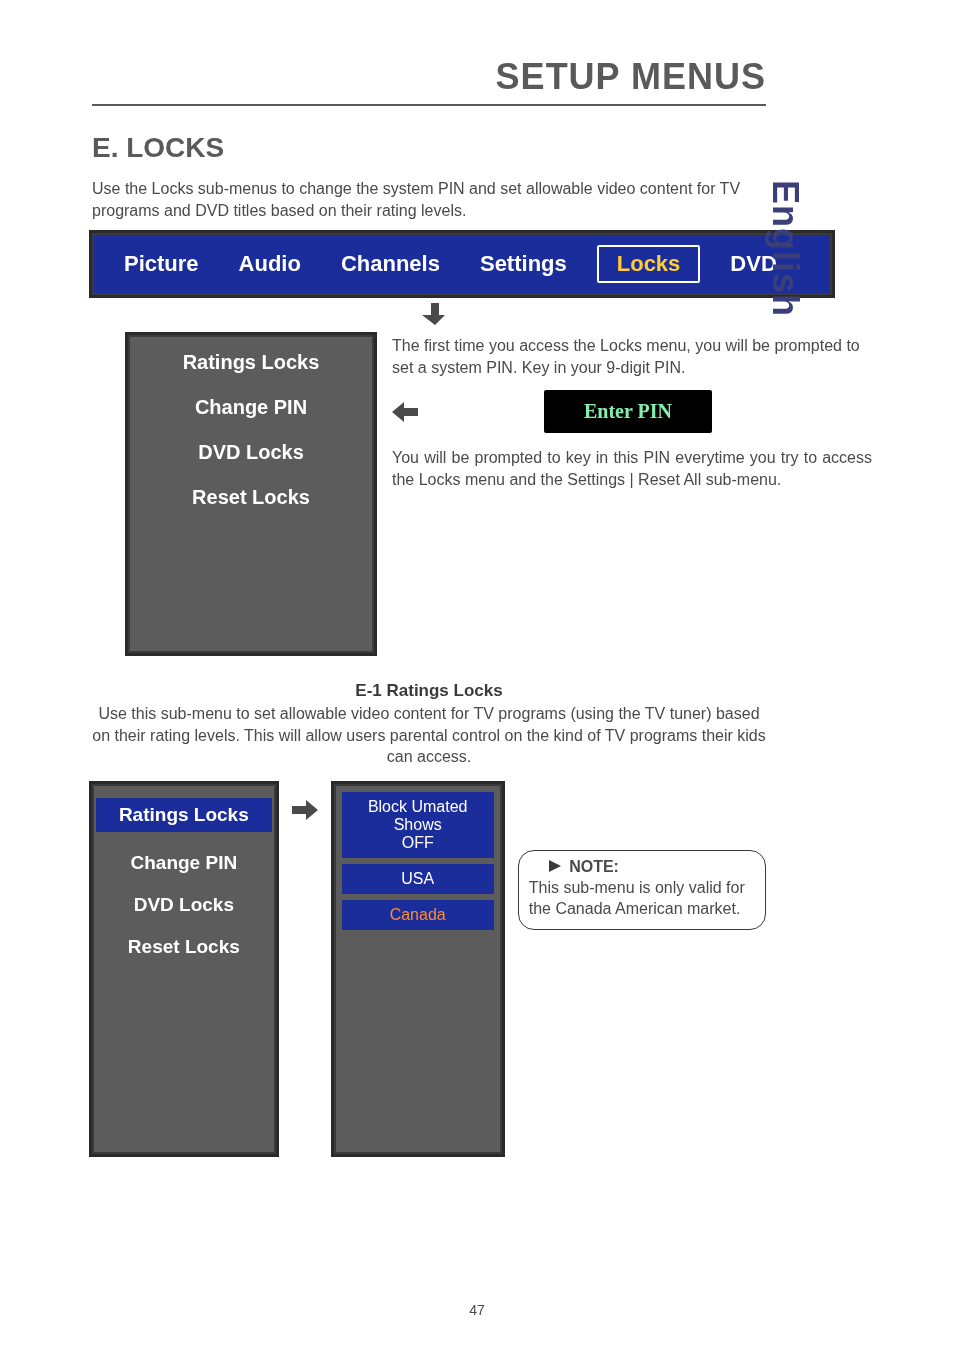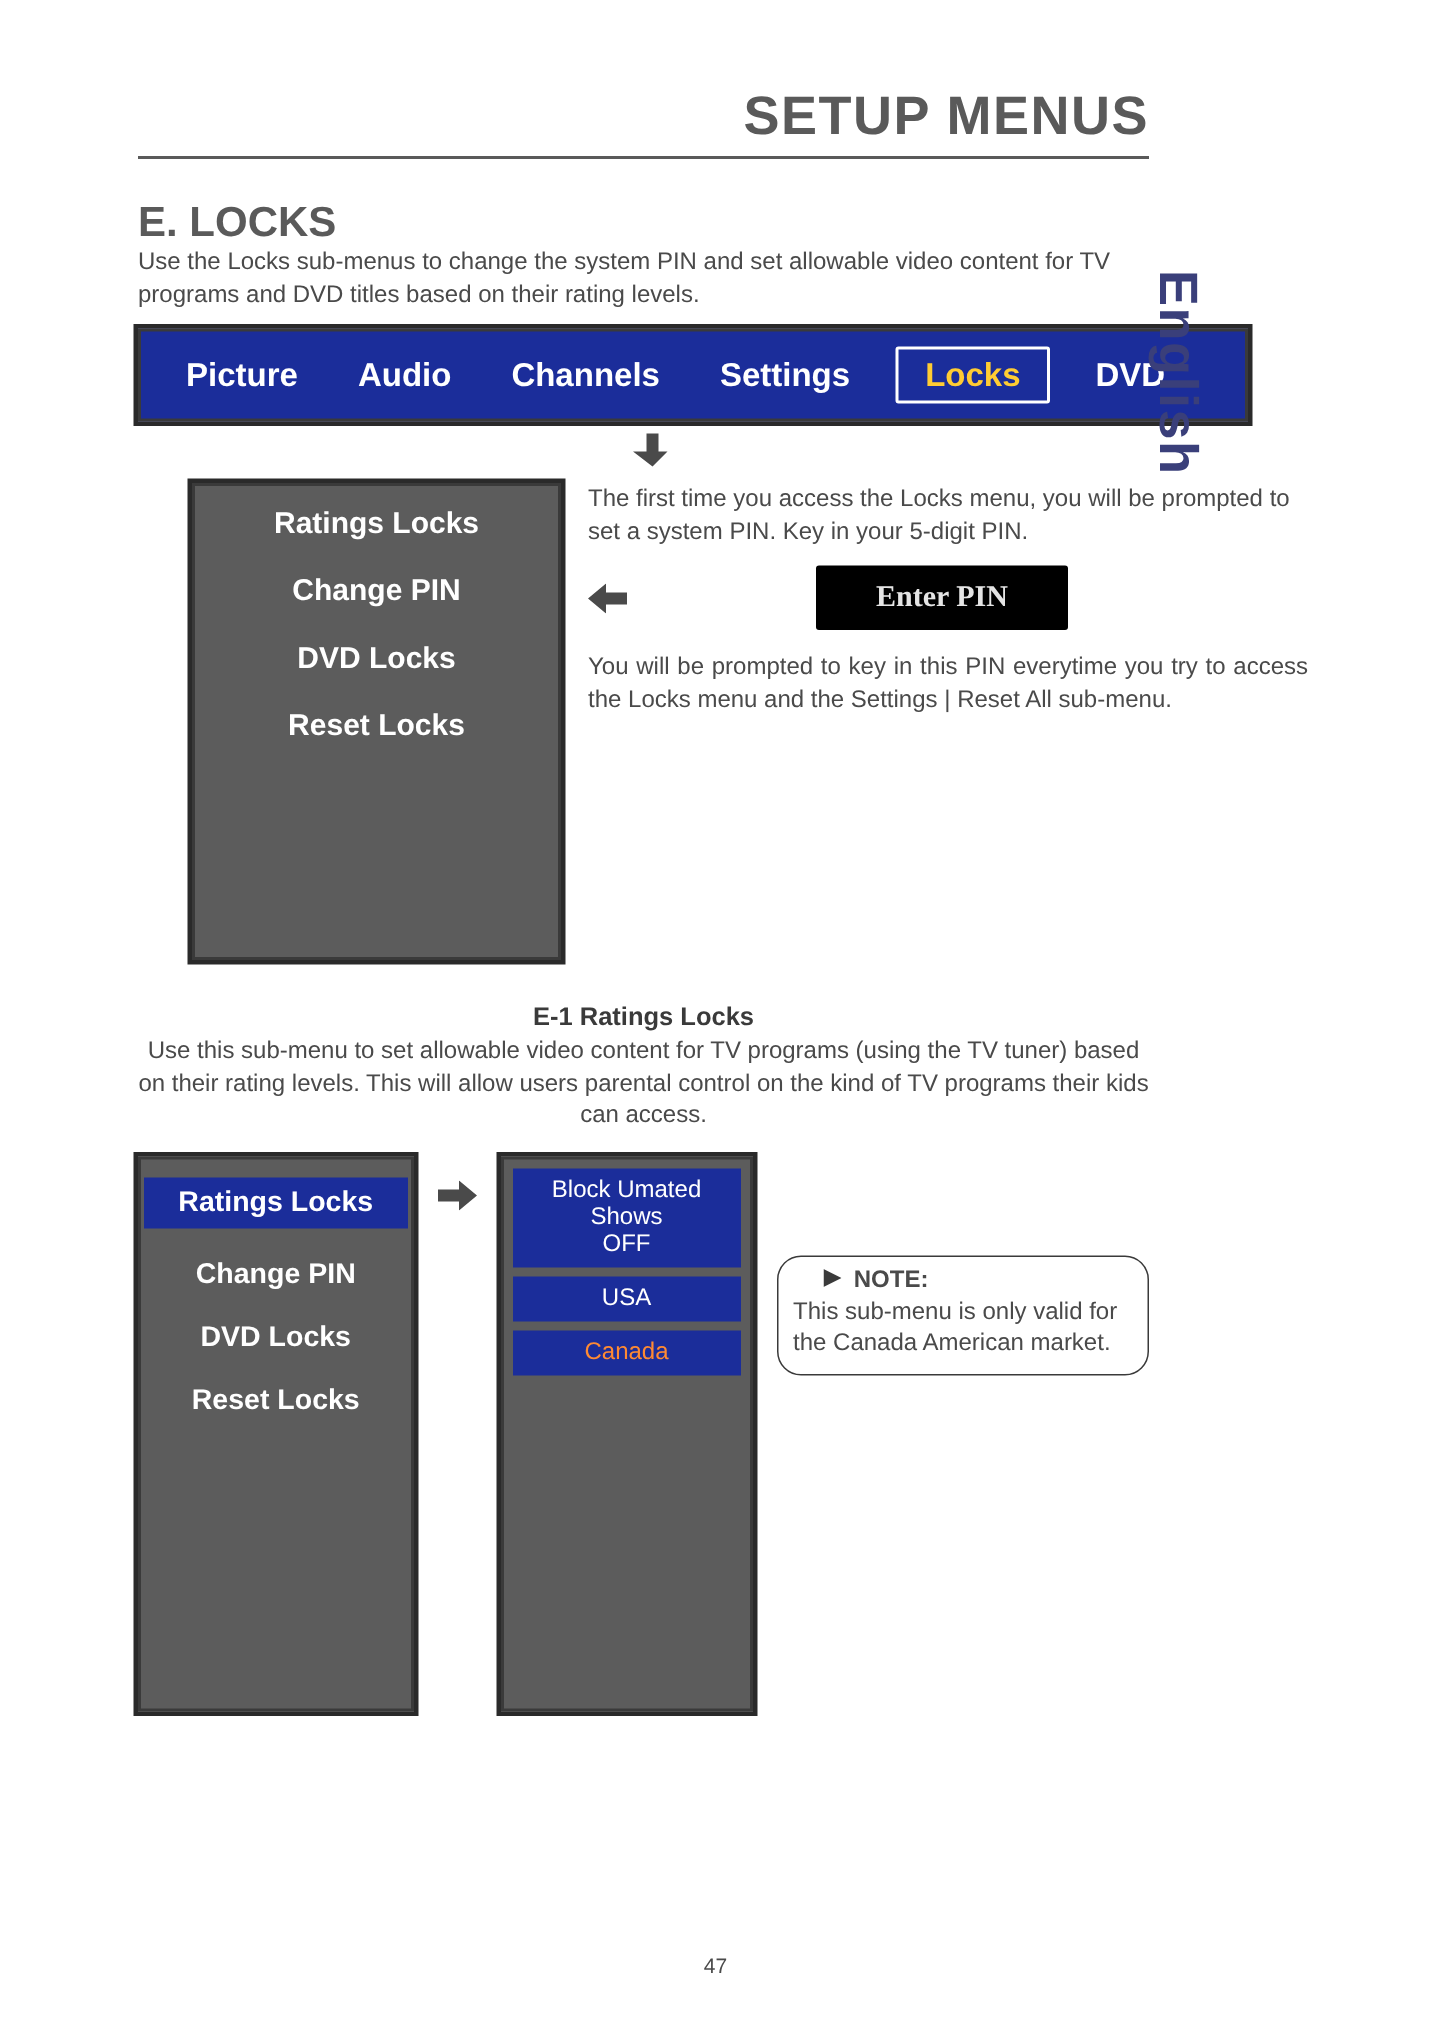--- a/index.html
+++ b/index.html
@@ -1,35 +1,35 @@
 <!DOCTYPE html>
 <html><head>
 <meta charset="utf-8">
 <style>
   * { box-sizing: border-box; margin: 0; padding: 0; }
   html, body { width: 954px; height: 1354px; background: #fff; font-family: Arial, Helvetica, sans-serif; color: #4a4a4a; }
   .page { position: relative; width: 840px; height: 1354px; padding: 56px 74px 23px 92px; }
   .section-title { text-align: right; font-size: 36px; font-weight: bold; letter-spacing: 1px; color: #5a5a5a; }
   .rule { border: none; border-top: 2px solid #5a5a5a; margin-top: 6px; }
   .h-locks { margin-top: 26px; font-size: 28px; font-weight: bold; color: #5a5a5a; }
-  .intro { font-size: 16px; line-height: 1.35; }
+  .intro { margin-top: 14px; font-size: 16px; line-height: 1.35; }
   .lang-tab { position: absolute; top: 180px; right: 34px; font-size: 36px; font-weight: bold; color: #3a3f7a; writing-mode: vertical-rl; text-orientation: mixed; letter-spacing: 1px; }
   .tabbar { margin-top: 12px; width: 740px; background: #1b2d9a; border: 2px solid #3a3a3a; outline: 3px solid #2a2a2a; padding: 10px 20px; display: flex; gap: 20px; align-items: center; }
   .tab { color: #fff; font-size: 22px; font-weight: bold; padding: 2px 10px; }
   .tab.selected { color: #ffcc33; border: 2px solid #fff; border-radius: 2px; padding: 4px 18px; }
   .down-arrow { width: 740px; text-align: center; margin-top: 6px; }
   .down-arrow svg { display: inline-block; }
   .row2 { display: flex; margin-top: 4px; width: 780px; gap: 18px; }
   .submenu { width: 246px; height: 318px; background: #5c5c5c; border: 2px solid #3a3a3a; outline: 3px solid #2a2a2a; padding: 14px 0; margin-left: 36px; display: flex; flex-direction: column; gap: 22px; align-items: center; }
   .sm-item { color: #fff; font-size: 20px; font-weight: bold; }
   .right-col { flex: 1; font-size: 16px; line-height: 1.35; }
   .para1 { margin-bottom: 12px; }
   .pinrow { display: flex; align-items: center; gap: 16px; margin: 8px 0 14px 0; }
   .left-arrow svg { display: block; }
-  .enterpin { background: #000; color: #e5e5e5; font-family: "Times New Roman", serif; font-weight: bold; font-size: 20px; padding: 8px 40px; border-radius: 2px; margin-left: 110px; }
+  .enterpin { background: #000; color: #86efac; font-family: "Times New Roman", serif; font-weight: bold; font-size: 20px; padding: 8px 40px; border-radius: 2px; margin-left: 110px; }
   .para2 { text-align: justify; }
   .e1 { margin-top: 28px; text-align: center; }
   .e1-title { font-size: 17px; font-weight: bold; color: #3a3a3a; }
   .e1-desc { font-size: 16px; line-height: 1.35; margin-top: 2px; }
   .row3 { display: flex; margin-top: 16px; gap: 16px; align-items: flex-start; }
   .submenu2 { width: 212px; height: 370px; background: #5c5c5c; border: 2px solid #3a3a3a; outline: 3px solid #2a2a2a; padding: 12px 0; display: flex; flex-direction: column; gap: 20px; align-items: center; }
   .sm2-item { color: #fff; font-size: 19px; font-weight: bold; }
   .sm2-item.top { background: #1b2d9a; width: 176px; text-align: center; padding: 6px 0; }
   .right-arrow { margin-top: 16px; }
   .ratings-panel { width: 192px; height: 370px; background: #5c5c5c; border: 2px solid #3a3a3a; outline: 3px solid #2a2a2a; padding: 6px; display: flex; flex-direction: column; gap: 6px; }
@@ -69,21 +69,21 @@
   </div>
 
   <div class="row2">
     <div class="submenu">
       <div class="sm-item">Ratings Locks</div>
       <div class="sm-item">Change PIN</div>
       <div class="sm-item">DVD Locks</div>
       <div class="sm-item">Reset Locks</div>
     </div>
     <div class="right-col">
-      <div class="para1">The first time you access the Locks menu, you will be prompted to set a system PIN. Key in your 5-digit PIN.</div>
+      <div class="para1">The first time you access the Locks menu, you will be prompted to set a system PIN. Key in your 9-digit PIN.</div>
       <div class="pinrow">
         <span class="left-arrow">
           <svg width="26" height="20" viewBox="0 0 26 20">
               <path d="M26 6 h-14 v-6 L0 10 12 20 v-6 h14 Z" fill="#4a4a4a"></path>
             </svg>
         </span>
         <div class="enterpin">Enter PIN</div>
       </div>
       <div class="para2">You will be prompted to key in this PIN everytime you try to access the Locks menu and the Settings | Reset All sub-menu.</div>
     </div>

